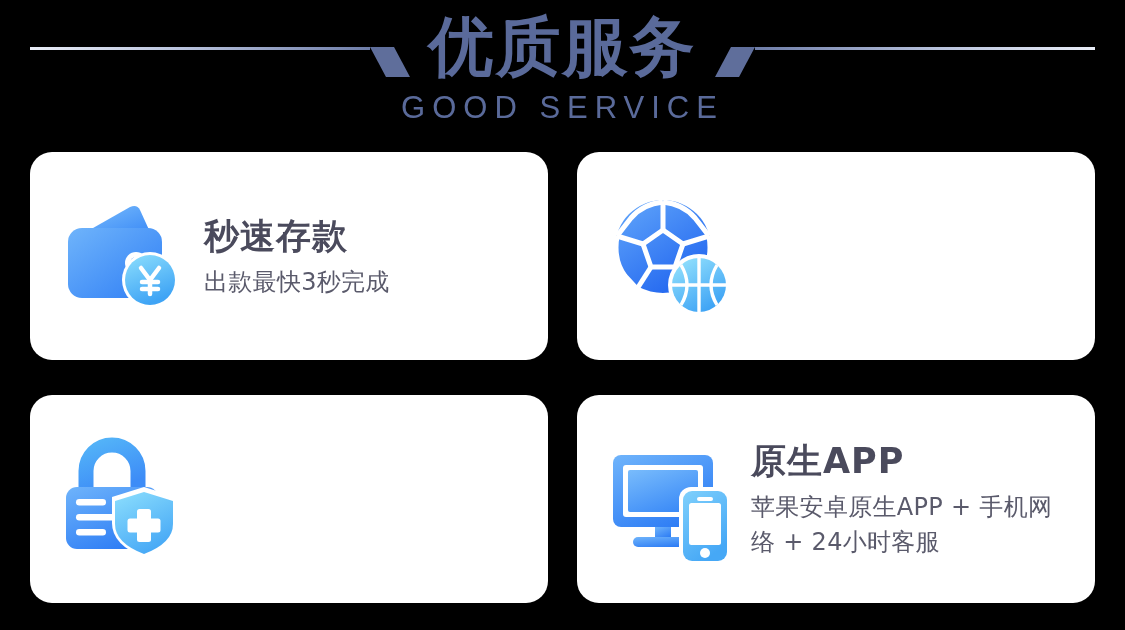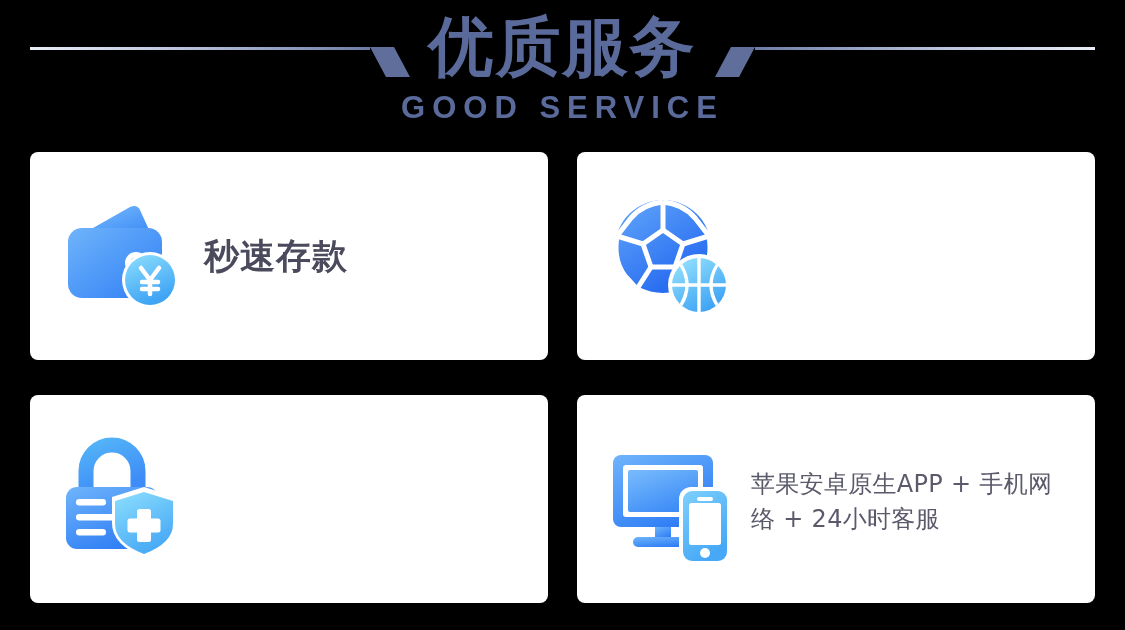--- a/index.html
+++ b/index.html
@@ -69,21 +69,21 @@
   .title-cn {
     font-size: 65px;
     font-weight: bold;
     color: #5a6a9a;
     letter-spacing: 2px;
     line-height: 78px;
     font-family: "DejaVu Sans", "Liberation Sans", sans-serif;
   }
   .title-en {
     font-size: 31px;
-    font-weight: bold;
+    font-weight: normal;
     color: #5a6a9a;
     letter-spacing: 7px;
     line-height: 38px;
     margin-top: 3px;
     font-family: "Liberation Sans", sans-serif;
   }
 
   
   .cards {
     position: absolute;
@@ -92,21 +92,21 @@
     width: 1065px;
     display: grid;
     grid-template-columns: 518px 518px;
     grid-template-rows: 208px 208px;
     column-gap: 29px;
     row-gap: 35px;
   }
 
   .card {
     background: #ffffff;
-    border-radius: 8px;
+    border-radius: 22px;
     display: flex;
     align-items: center;
     padding: 0 22px 0 28px;
     overflow: hidden;
   }
 
   .card-icon {
     width: 132px;
     height: 132px;
     flex: 0 0 132px;
@@ -184,20 +184,21 @@
         <g stroke="#ffffff" stroke-width="4.5" stroke-linecap="round" fill="none">
           <path d="M83 78 L92 90 L101 78"></path>
           <path d="M84 92 H100"></path>
           <path d="M84 99 H100"></path>
           <path d="M92 90 V104"></path>
         </g>
       </svg>
     </div>
     <div class="card-text">
       <div class="card-title">秒速存款</div>
+      <div class="card-desc">出款最快3秒完成</div>
     </div>
   </div>
 
   <div class="card">
     <div class="card-icon">
       <svg class="icon-svg" viewBox="0 0 132 132">
         <defs>
           <linearGradient id="ballGrad" x1="0" y1="0" x2="0.7" y2="1">
             <stop offset="0%" stop-color="#63a8fb"></stop>
               <stop offset="100%" stop-color="#2064ef"></stop>
@@ -292,17 +293,18 @@
         <rect x="50" y="94" width="16" height="12" fill="url(#monGrad)"></rect>
         <rect x="28" y="104" width="60" height="10" rx="5" fill="url(#monGrad)"></rect>
         <rect x="74" y="54" width="52" height="78" rx="12" fill="#ffffff"></rect>
         <rect x="78" y="58" width="44" height="70" rx="9" fill="url(#phGrad)"></rect>
         <rect x="84" y="70" width="32" height="42" rx="2.5" fill="#ffffff"></rect>
         <rect x="92" y="64" width="16" height="4" rx="2" fill="#ffffff"></rect>
         <circle cx="100" cy="120" r="5" fill="#ffffff"></circle>
       </svg>
     </div>
     <div class="card-text">
+      <div class="card-title">原生APP</div>
       <div class="card-desc">苹果安卓原生APP + 手机网络 + 24小时客服</div>
     </div>
   </div>
 
 </div>
 
 </body></html>

